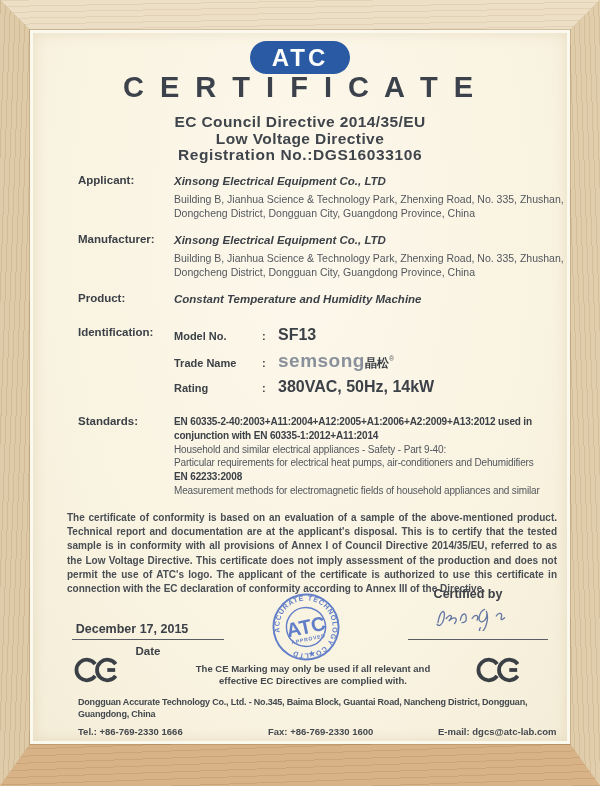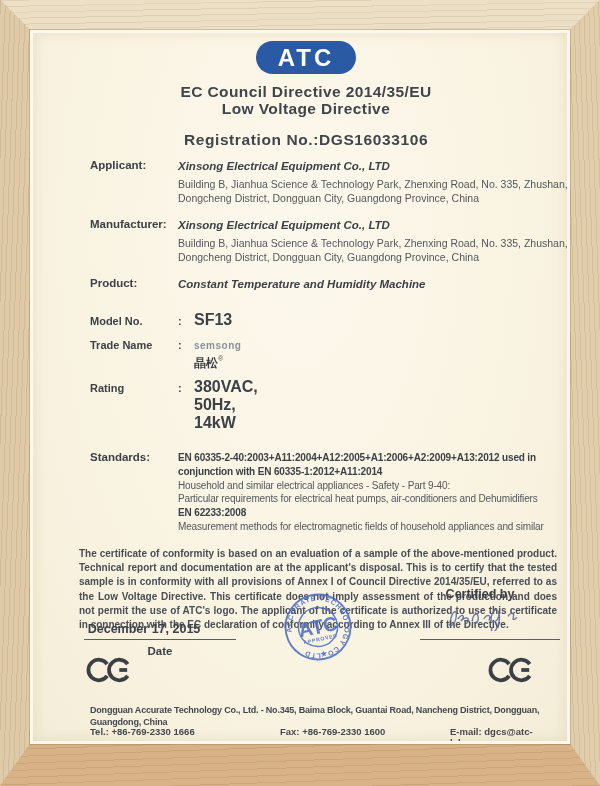--- a/index.html
+++ b/index.html
@@ -19,45 +19,45 @@
       linear-gradient(to left, rgba(255,255,255,.15), rgba(80,50,20,.08));
     clip-path:polygon(600px 0px,600px 786px,570px 744px,570px 30px);}
   .bar-bottom{background-color:#d3a978;
     background-image:repeating-linear-gradient(178deg, rgba(140,95,40,.16) 0 1px, transparent 1px 7px),
       linear-gradient(to bottom, rgba(60,35,10,.10), rgba(255,255,255,.12));
     clip-path:polygon(0px 786px,30px 744px,570px 744px,600px 786px);}
   .paper{position:absolute;left:30px;top:30px;right:30px;bottom:42px;
     background:radial-gradient(ellipse at 50% 28%, #fcf8ec 0%, #f9f3e1 62%, #f4edd8 100%);
     border:3px solid #fbf8ee;
     box-shadow:0 0 0 1px rgba(120,90,40,.25), inset 0 0 14px rgba(190,165,115,.25);
-    overflow:hidden;padding-left:12px;}
+    overflow:hidden;}
   .content{position:relative;width:100%;height:100%;color:#40454c;}
 
   
   .hdr{text-align:center;padding-top:8px;}
   .atc-pill{display:inline-block;width:100px;height:33px;line-height:33px;border-radius:17px;
     background:#2b5aa5;color:#fdfdfb;font-weight:bold;font-size:24px;letter-spacing:3px;position:relative;z-index:2;}
   .cert-title{margin-top:-4px;font-size:29px;font-weight:bold;letter-spacing:4px;color:#3c424b;line-height:34px;position:relative;z-index:1;}
   .h-sub{font-size:15px;font-weight:bold;margin-top:4px;line-height:16px;}
   .h-dir{font-size:15.5px;font-weight:bold;margin-top:10px;line-height:15px;letter-spacing:.4px;}
   .h-dir2{font-size:15.5px;font-weight:bold;margin-top:2px;line-height:15px;letter-spacing:.4px;}
-  .h-reg{font-size:15.5px;font-weight:bold;margin-top:15px;letter-spacing:.6px;line-height:17px;text-align:center;}
+  .h-reg{font-size:15.5px;font-weight:bold;letter-spacing:.6px;line-height:17px;text-align:center;}
 
   
   .rows{margin-top:11px;}
-  .row{display:grid;grid-template-columns:88px 1fr;padding-left:45px;padding-right:4px;margin-bottom:13px;}
+  .row{display:grid;grid-template-columns:88px 1fr;padding-left:45px;padding-right:4px;margin-bottom:13px;gap:8px;}
   .lbl{font-weight:bold;font-size:11.5px;color:#3c4147;white-space:nowrap;}
   .val-name{font-weight:bold;font-size:11.5px;color:#3c4147;line-height:15px;margin-bottom:4px;font-style:italic;}
   .addr{font-size:10.5px;color:#53575d;line-height:13.5px;white-space:nowrap;}
   .row-tight{margin-bottom:15px;}
   .idrow{display:grid;grid-template-columns:88px 16px 1fr;margin-bottom:6px;align-items:baseline;}
   .id-l{font-weight:bold;font-size:11px;color:#3c4147;}
   .id-c{font-weight:bold;font-size:11px;color:#3c4147;}
   .id-v{font-weight:bold;font-size:16px;color:#3c4147;}
-  .trade-latin{font-weight:bold;font-size:10px;letter-spacing:.5px;color:#8a919b;}
+  .trade-latin{font-weight:bold;font-size:19px;letter-spacing:.5px;color:#8a919b;}
   .trade-cjk{font-weight:bold;font-size:12px;color:#3a3f45;}
   .trade-reg{font-size:7px;vertical-align:super;color:#565b61;}
   .std{font-size:10px;letter-spacing:-.15px;white-space:nowrap;line-height:13.8px;color:#53575d;}
   .std.b{font-weight:bold;color:#3c4147;}
 
   
   .decl{margin-top:10px;padding-left:34px;padding-right:10px;font-size:10px;font-weight:bold;color:#494e55;
     text-align:justify;line-height:14.3px;}
 
   
@@ -66,38 +66,39 @@
   .certby{position:absolute;left:380px;top:-6px;width:110px;text-align:center;font-weight:bold;font-size:12.5px;color:#3c4147;}
   .sig{position:absolute;left:392px;top:8px;width:95px;height:30px;}
   .sigline{position:absolute;left:375px;top:46px;width:140px;border-top:1.5px solid #5a5e64;}
   .dateval{position:absolute;left:24px;top:29px;width:150px;text-align:center;font-weight:bold;font-size:12.5px;color:#3c4147;}
   .dateline{position:absolute;left:39px;top:46px;width:152px;border-top:1.5px solid #5a5e64;}
   .datelbl{position:absolute;left:39px;top:52px;width:152px;text-align:center;font-weight:bold;font-size:11.5px;color:#3c4147;}
   .ce{position:absolute;width:48px;height:34px;}
   .ce-left{left:40px;top:60px;}
   .ce-right{left:442px;top:60px;}
   .cenote{position:absolute;left:128px;top:70px;width:304px;text-align:center;font-weight:bold;font-size:9.5px;line-height:11.5px;color:#43484e;}
-  .caddr{position:absolute;left:45px;top:112px;right:4px;font-weight:bold;font-size:9px;letter-spacing:-.2px;line-height:11.5px;color:#43484e;white-space:nowrap;}
+  .caddr{position:absolute;left:45px;top:104px;right:4px;font-weight:bold;font-size:9px;letter-spacing:-.2px;line-height:11.5px;color:#43484e;white-space:nowrap;}
   .contacts{position:absolute;left:45px;top:133px;right:6px;display:grid;grid-template-columns:190px 170px 1fr;
     font-weight:bold;font-size:9.5px;color:#43484e;}
 </style>
 </head>
 <body>
 
 <div class="frame">
   <div class="bar bar-top"></div>
   <div class="bar bar-left"></div>
   <div class="bar bar-right"></div>
   <div class="bar bar-bottom"></div>
 
   <div class="paper">
     <div class="content">
 
       <div class="hdr">
         <div class="atc-pill">ATC</div>
+        <div class="cert-title">C E R T I F I C A T E</div>
         <div class="h-dir">EC Council Directive 2014/35/EU</div>
         <div class="h-dir2">Low Voltage Directive</div>
         <div class="h-reg">Registration No.:DGS16033106</div>
       </div>
 
       <div class="rows">
 
         <div class="row">
           <div class="lbl">Applicant:</div>
           <div>
@@ -115,20 +116,21 @@
             <div class="addr">Dongcheng District, Dongguan City, Guangdong Province, China</div>
           </div>
         </div>
 
         <div class="row row-tight">
           <div class="lbl">Product:</div>
           <div class="val-name">Constant Temperature and Humidity Machine</div>
         </div>
 
         <div class="row">
+          <div class="lbl">Identification:</div>
           <div>
             <div class="idrow">
               <span class="id-l">Model No.</span>
               <span class="id-c">:</span>
               <span class="id-v">SF13</span>
             </div>
             <div class="idrow">
               <span class="id-l">Trade Name</span>
               <span class="id-c">:</span>
               <span><span class="trade-latin">semsong</span><span class="trade-cjk">晶松</span><span class="trade-reg">®</span></span>
@@ -191,20 +193,24 @@
           <path d="M64.6,22.8 A30,30 0 1,0 64.6,57.2" fill="none" stroke="#3b4046" stroke-width="11"></path>
           <path d="M124.6,22.8 A30,30 0 1,0 124.6,57.2" fill="none" stroke="#3b4046" stroke-width="11"></path>
           <path d="M100,40 h23" fill="none" stroke="#3b4046" stroke-width="11"></path>
         </svg>
         <svg class="ce ce-right" viewBox="0 0 140 80">
           <path d="M64.6,22.8 A30,30 0 1,0 64.6,57.2" fill="none" stroke="#3b4046" stroke-width="11"></path>
           <path d="M124.6,22.8 A30,30 0 1,0 124.6,57.2" fill="none" stroke="#3b4046" stroke-width="11"></path>
           <path d="M100,40 h23" fill="none" stroke="#3b4046" stroke-width="11"></path>
         </svg>
 
+        <div class="cenote">
+          <div>The CE Marking may only be used if all relevant and</div>
+          <div>effective EC Directives are complied with.</div>
+        </div>
 
         <div class="caddr">
           <div>Dongguan Accurate Technology Co., Ltd. - No.345, Baima Block, Guantai Road, Nancheng District, Dongguan,</div>
           <div>Guangdong, China</div>
         </div>
 
         <div class="contacts">
           <span>Tel.: +86-769-2330 1666</span>
           <span>Fax: +86-769-2330 1600</span>
           <span>E-mail: dgcs@atc-lab.com</span>

